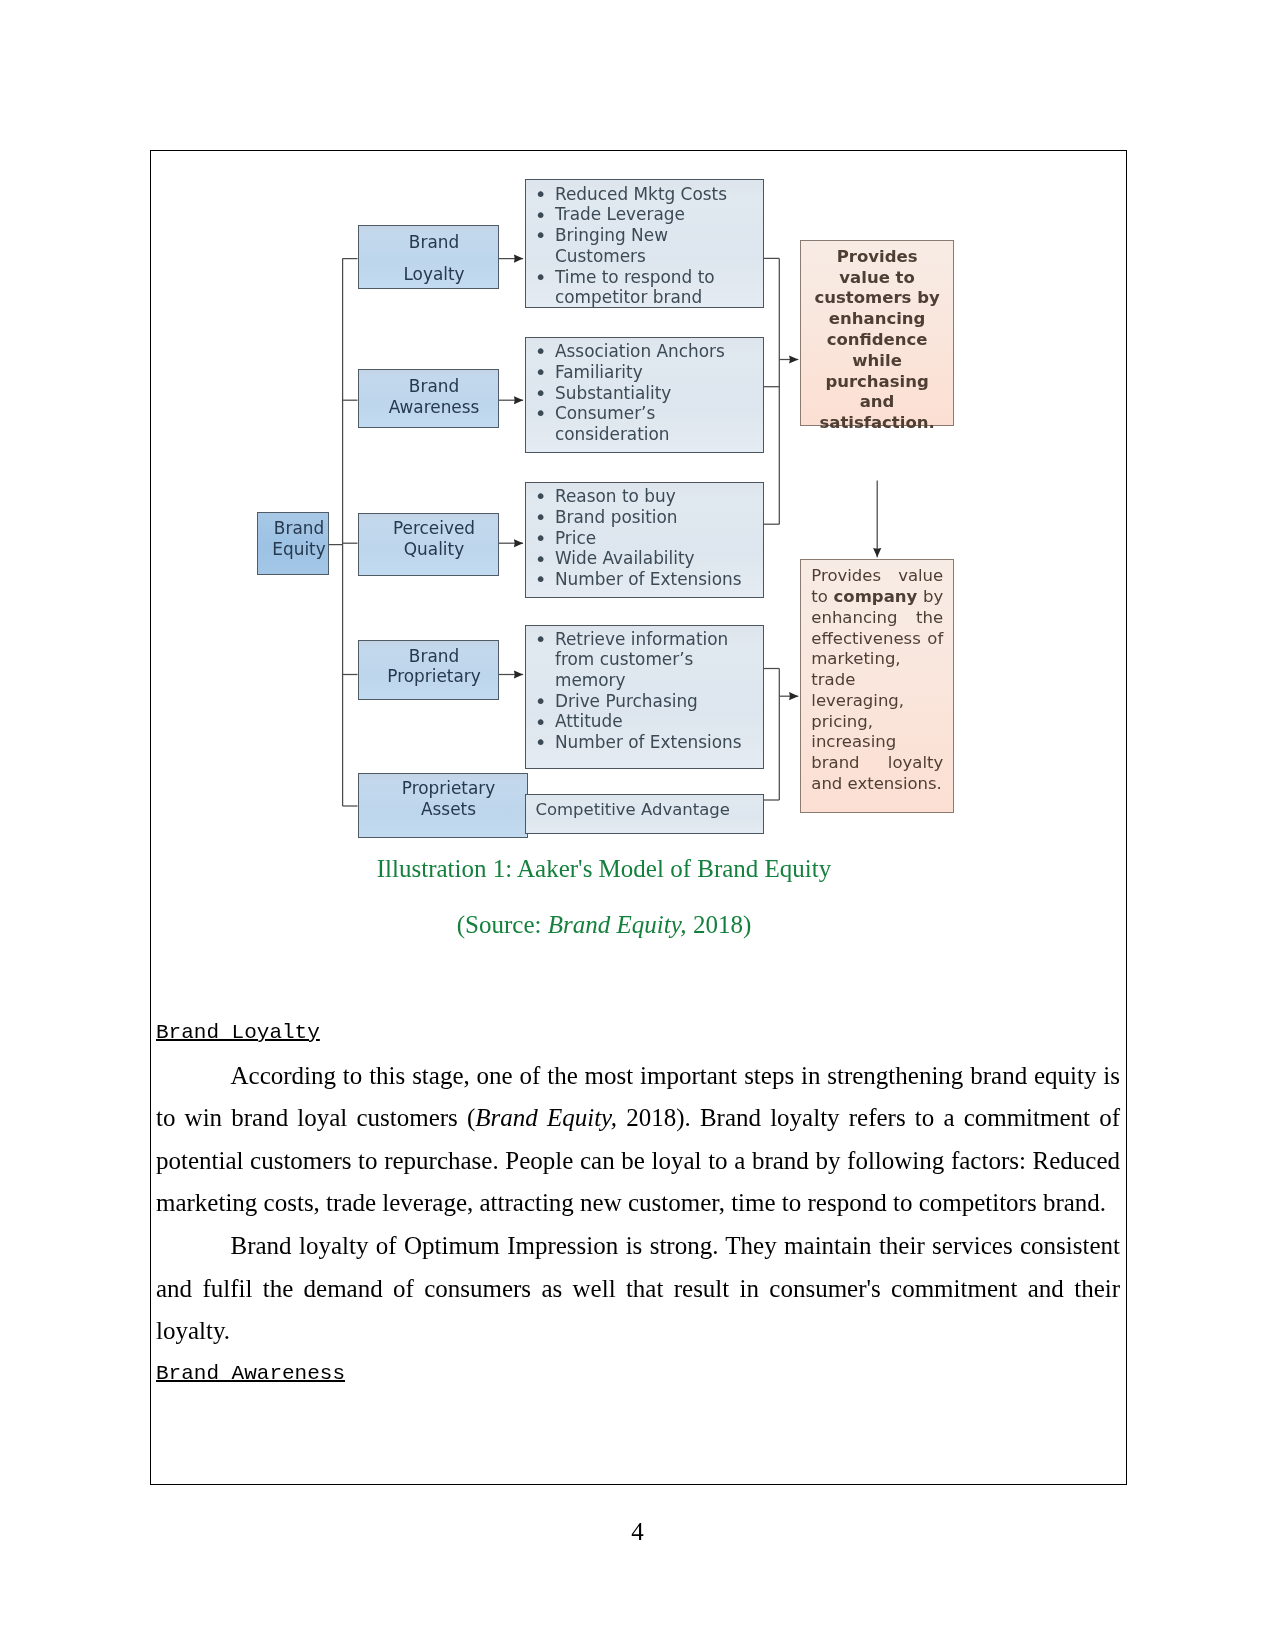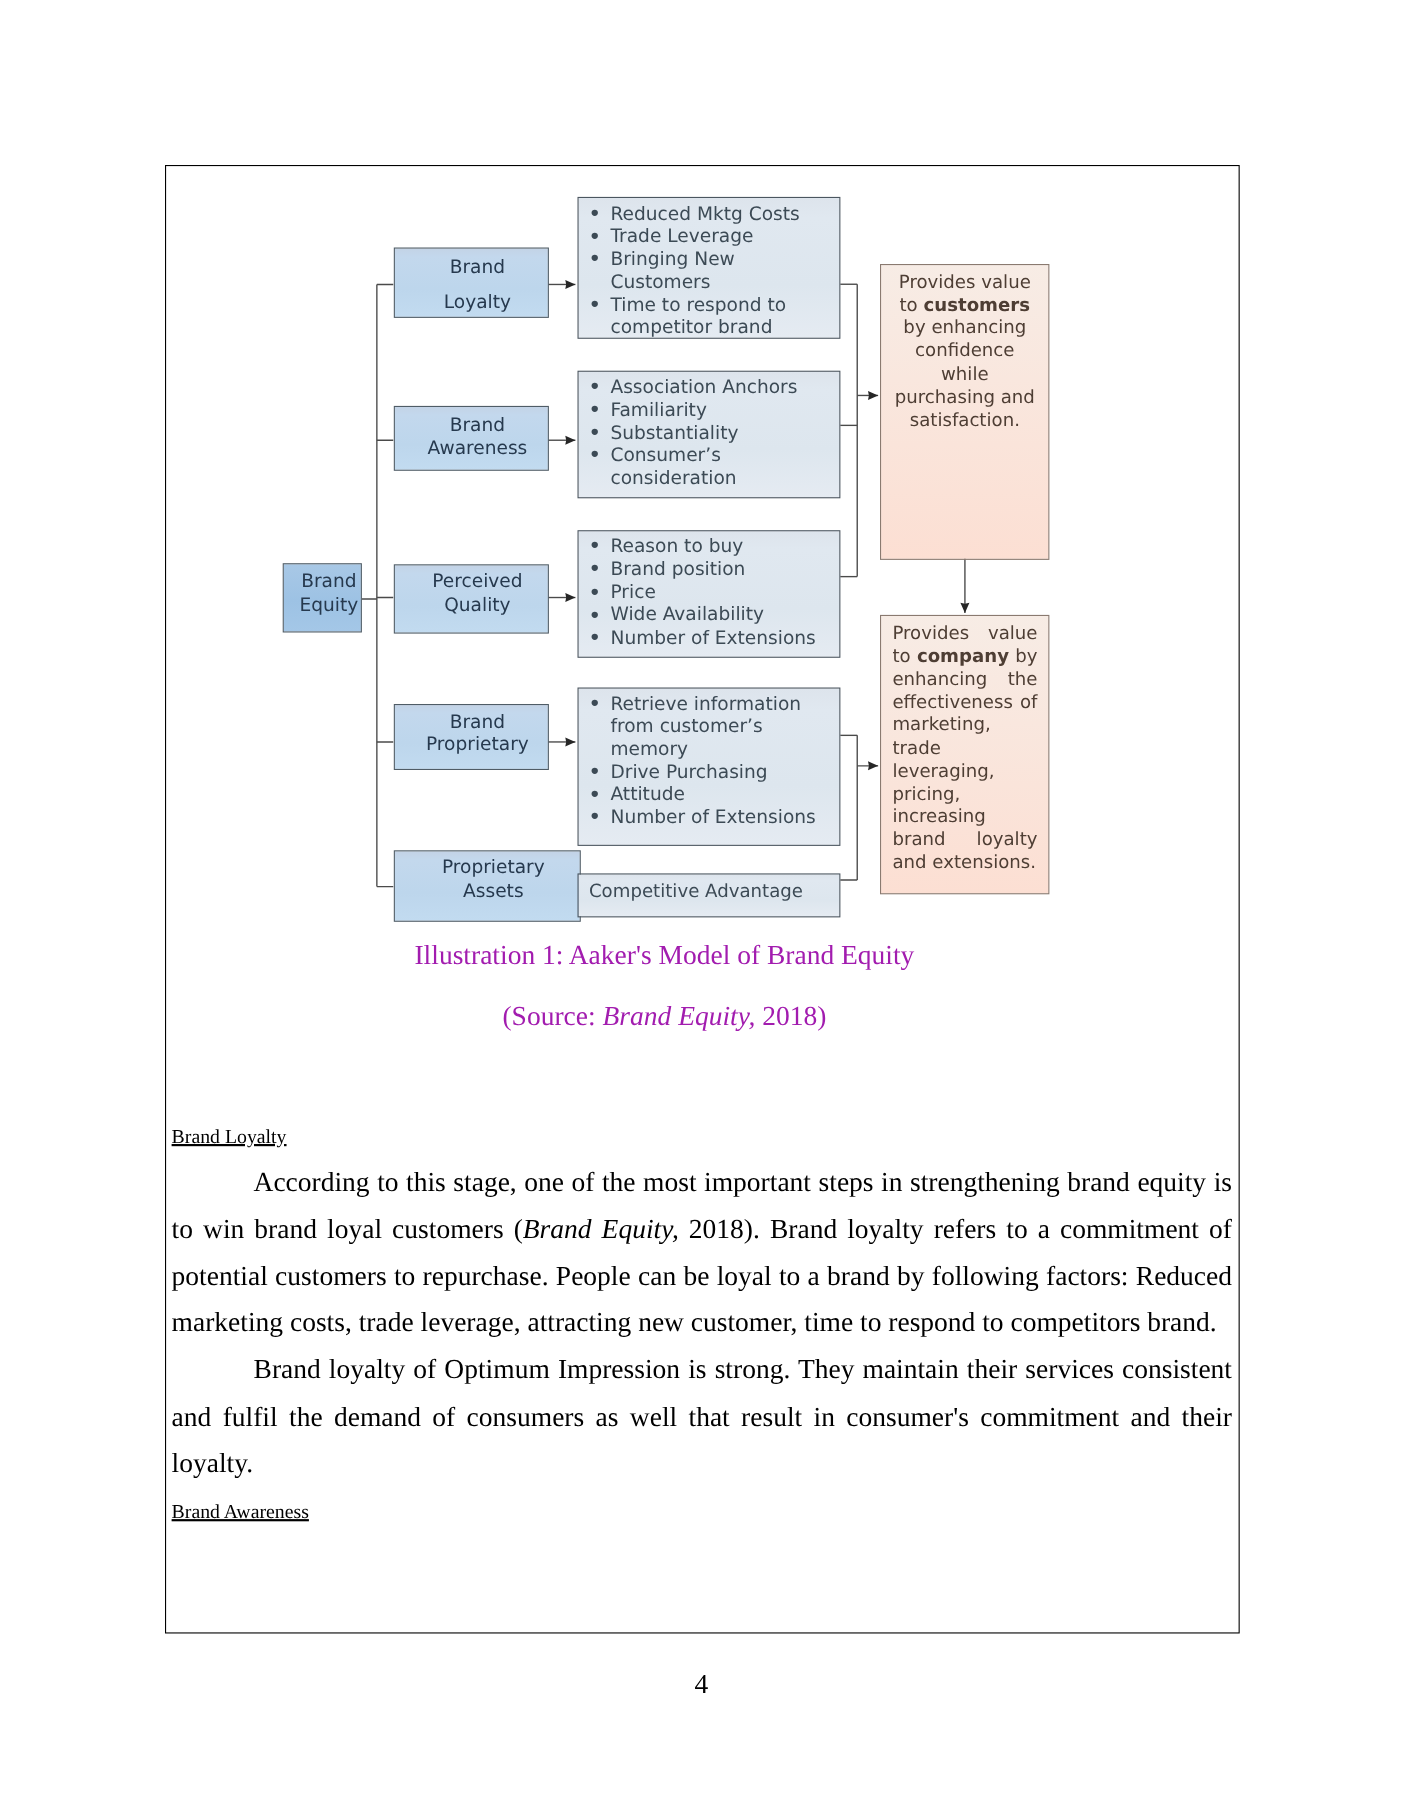--- a/index.html
+++ b/index.html
@@ -18,22 +18,22 @@
         display:flex;flex-direction:column;justify-content:center;}
   
   .blue{color:#26394e;border:1.3px solid #4f5c66;background:linear-gradient(180deg,#c3d3e6 0%,#c3d8ed 12%,#bdd6ec 60%,#c2dbf0 100%);
         align-items:center;text-align:center;padding-left:12px;}
   .pale{border:1.35px solid #4b5660;background:linear-gradient(180deg,#dde4ec 0%,#e0e8f0 14%,#dde6ee 62%,#e5ebf2 100%);}
   .root{background:linear-gradient(180deg,#a8c8e6 0%,#9dc2e4 55%,#a4c7e7 100%) !important;}
   .orange{border:1.3px solid #8a7a70;background:linear-gradient(180deg,#f7ece5 0%,#fcdfd3 100%);color:#4e3e34;}
   .dbox .ln{line-height:inherit;}
 
   
-  .cap{text-align:center;font-size:25px;color:#a21caf;line-height:1;}
-  .h{font-size:18px;line-height:42.55px;}
+  .cap{text-align:center;font-size:25px;color:#15803d;line-height:1;}
+  .h{font-size:21px;line-height:42.55px;font-family:Liberation Mono, monospace;}
   .h span{text-decoration:underline;text-underline-offset:1.1px;text-decoration-thickness:1.6px;}
   p.par{font-size:25px;text-align:justify;text-justify:inter-word;margin:0;line-height:42.55px;
         color:#000;}
   p.par .ind{display:inline-block;width:74.5px;}
   em{font-style:italic;}
 </style>
 </head>
 <body>
 
 <div class="page">
@@ -128,21 +128,21 @@
           <li style="position:relative;"><span style="position:absolute;left:-20.3px;top:0.2px;font-size:20px;">•</span><span>Retrieve information from customer’s memory</span></li>
           <li style="position:relative;"><span style="position:absolute;left:-20.3px;top:0.2px;font-size:20px;">•</span><span>Drive Purchasing</span></li>
           <li style="position:relative;"><span style="position:absolute;left:-20.3px;top:0.2px;font-size:20px;">•</span><span>Attitude</span></li>
           <li style="position:relative;"><span style="position:absolute;left:-20.3px;top:0.2px;font-size:20px;">•</span><span>Number of Extensions</span></li>
         </ul>
       </div>
     <div class="dbox pale" id="db4" style="left: 270.4px; top: 628.6px; width: 238.9px; height: 40px; font-size: 16.5px; line-height: 20.72px; padding: 0px 0px 6.5px 9px;">
         <div>Competitive Advantage</div>
       </div>
 
-    <div class="dbox orange" id="ob0" style="left: 544.8px; top: 75px; width: 154.6px; height: 269px; font-size: 16.5px; line-height: 20.8px; text-align: center; padding: 5.8px 10.5px 0px; justify-content: flex-start;">
+    <div class="dbox orange" id="ob0" style="left: 544.8px; top: 75px; width: 154.6px; height: 186px; font-size: 16.5px; line-height: 20.8px; text-align: center; padding: 5.8px 10.5px 0px; justify-content: flex-start; font-weight: bold;">
         <div>Provides value to <b>customers</b> by enhancing confidence while purchasing and satisfaction.</div>
       </div>
     <div class="dbox orange" id="ob1" style="left: 544.8px; top: 393.7px; width: 154.6px; height: 254.4px; font-size: 16.5px; line-height: 20.75px; text-align: justify; padding: 6.8px 10.2px 0px 10.5px; justify-content: flex-start;">
         <div>Provides value to <b>company</b> by enhancing the effectiveness of marketing, trade leveraging, pricing, increasing brand loyalty and extensions.</div>
       </div>
   </div>
 
   <div class="body-area">
     <div class="cap" style="position:absolute;left:0;top:706px;width:896px;"><span>Illustration 1: Aaker's Model of Brand Equity</span></div>
     <div class="cap" style="position:absolute;left:0;top:762px;width:896px;"><span>(Source: </span><em>Brand Equity,</em><span> 2018)</span></div>

